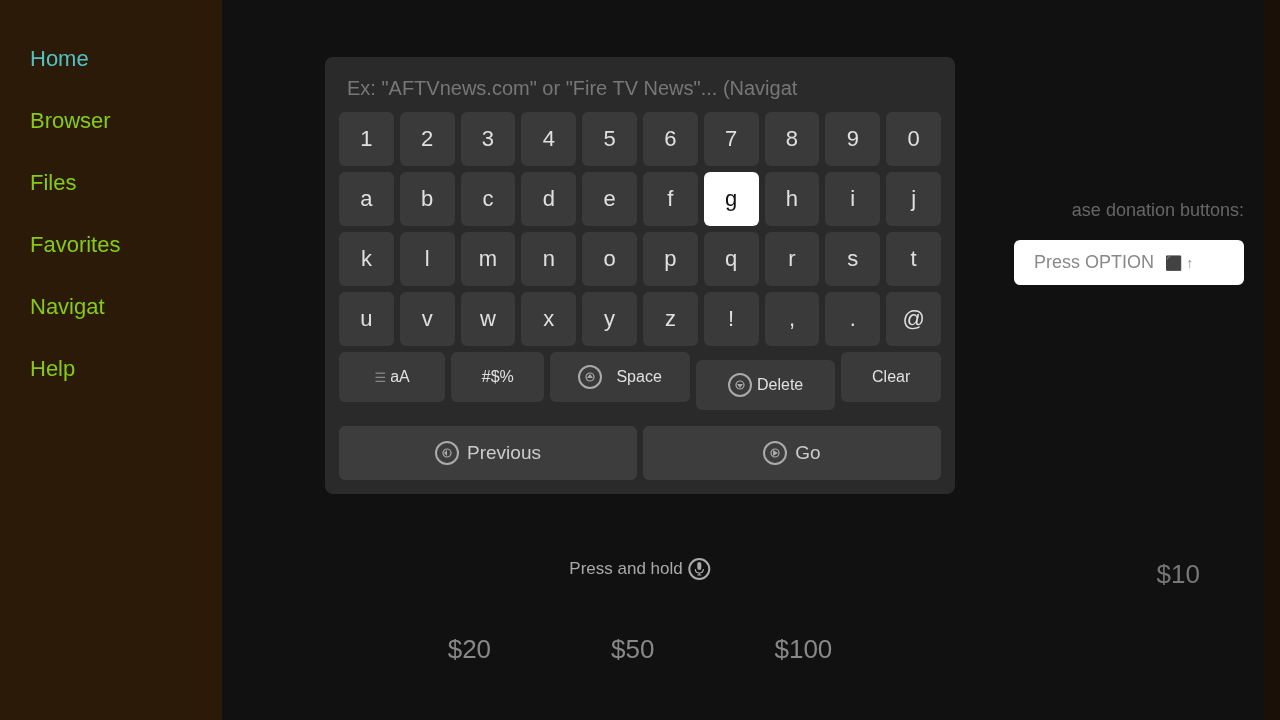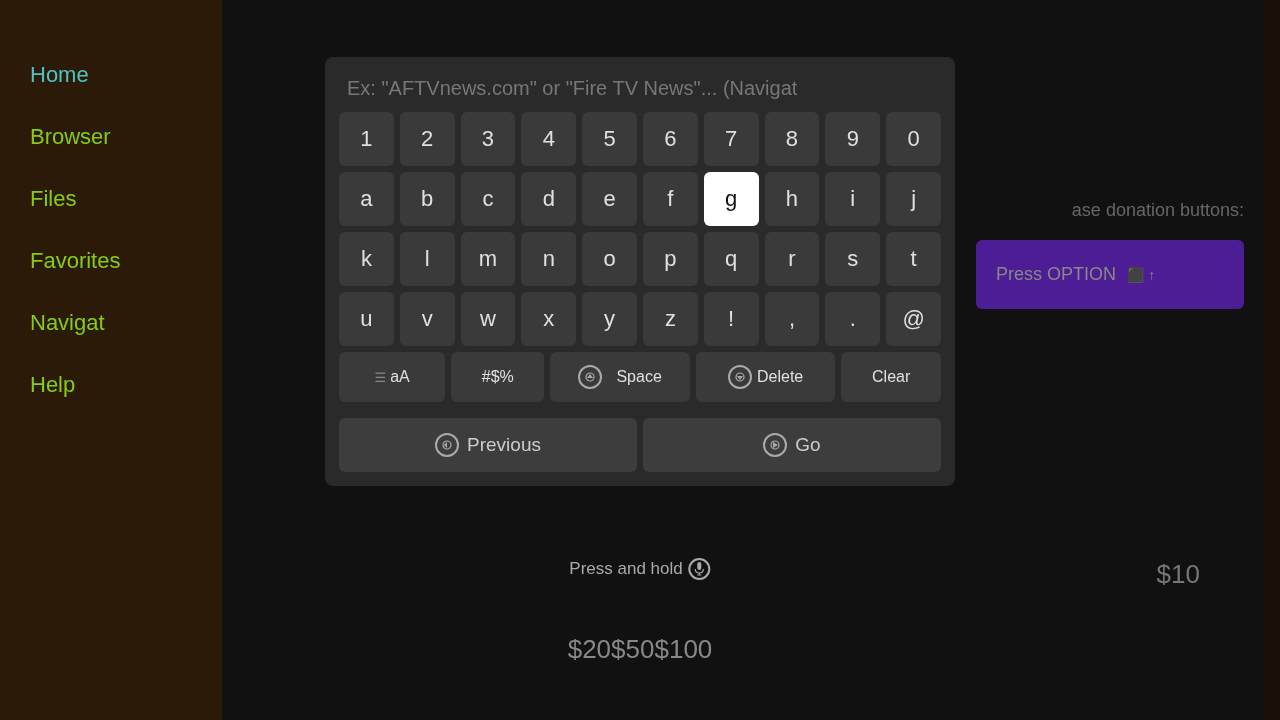--- a/index.html
+++ b/index.html
@@ -14,21 +14,21 @@
     }
 
     
     #sidebar {
       position: absolute;
       left: 0; top: 0;
       width: 238px; height: 720px;
       background: #2c1a08;
       display: flex;
       flex-direction: column;
-      padding: 44px 0;
+      padding: 28px 0;
     }
 
     .sidebar-item {
       padding: 18px 30px;
       color: #84cc16;
       font-size: 22px;
       font-weight: 500;
       cursor: pointer;
     }
 
@@ -49,26 +49,26 @@
       right: 20px;
       top: 200px;
       color: #666;
       font-size: 18px;
     }
 
     .bg-press-option {
       position: absolute;
       right: 20px;
       top: 240px;
-      background: #4c1d95;
+      background: #ffffff;
       color: #888;
       font-size: 18px;
-      padding: 24px 20px;
+      padding: 12px 20px;
       border-radius: 6px;
-      width: 268px;
+      width: 230px;
     }
 
     
     #bottom-hint {
       position: absolute;
       bottom: 140px;
       left: 50%;
       transform: translateX(-50%);
       color: #aaa;
       font-size: 17px;
@@ -87,20 +87,21 @@
       justify-content: center;
     }
 
     
     #donation-row {
       position: absolute;
       bottom: 55px;
       left: 50%;
       transform: translateX(-50%);
       display: flex;
+      gap: 120px;
       color: #777;
       font-size: 26px;
       align-items: flex-end;
     }
 
     
     #keyboard-overlay {
       position: absolute;
       left: 325px; top: 57px;
       width: 630px;
@@ -345,21 +346,21 @@
     <button class="action-key action-key-space" style="gap:14px;">
       <span class="circle-btn-icon">
         <svg width="10" height="10" viewBox="0 0 10 10">
             <circle cx="5" cy="5" r="4" stroke="#aaa" stroke-width="1.2" fill="none"></circle>
             <polygon points="5,2 8,6 2,6" fill="#aaa"></polygon>
           </svg>
       </span>
       <span>Space</span>
     </button>
 
-    <button class="action-key action-key-delete" style="gap:5px;">
+    <button class="action-key action-key-delete" style="gap:5px;margin-top:8px;">
       <span class="circle-btn-icon">
         <svg width="10" height="10" viewBox="0 0 10 10">
             <circle cx="5" cy="5" r="4" stroke="#aaa" stroke-width="1.2" fill="none"></circle>
             <polygon points="5,8 2,4 8,4" fill="#aaa"></polygon>
           </svg>
       </span>
       <span>Delete</span>
     </button>
 
     <button class="action-key action-key-clear">

